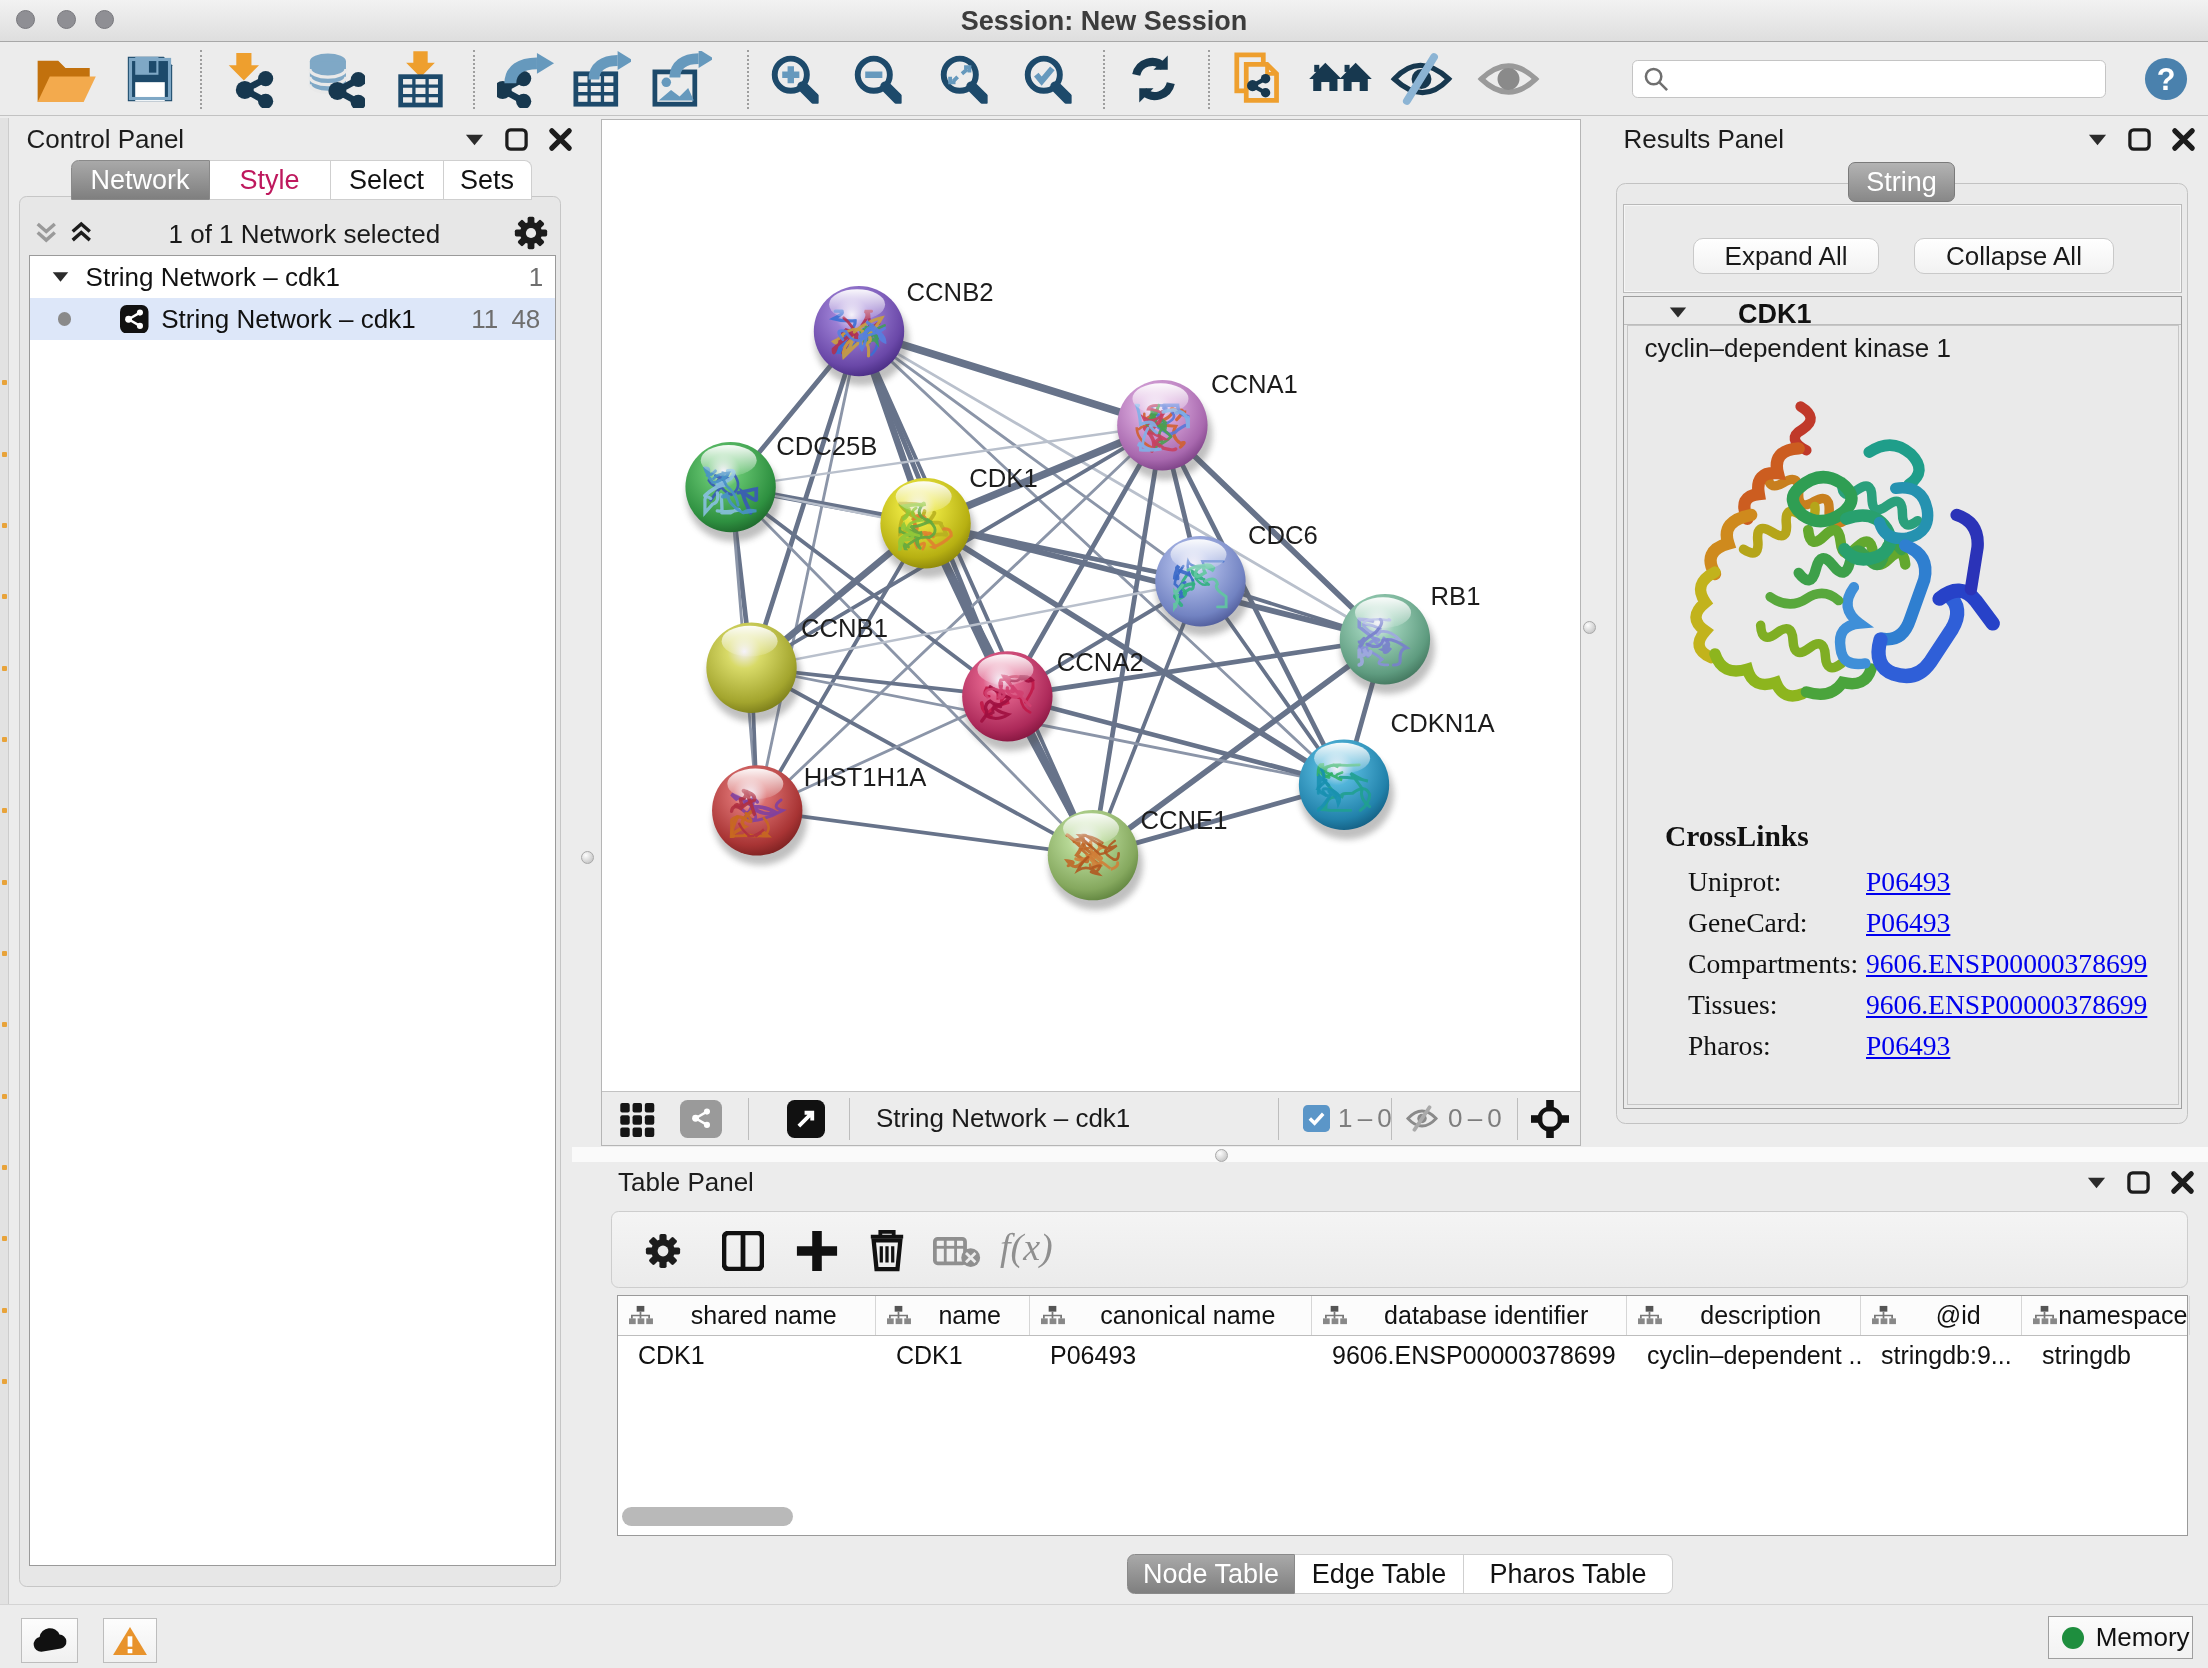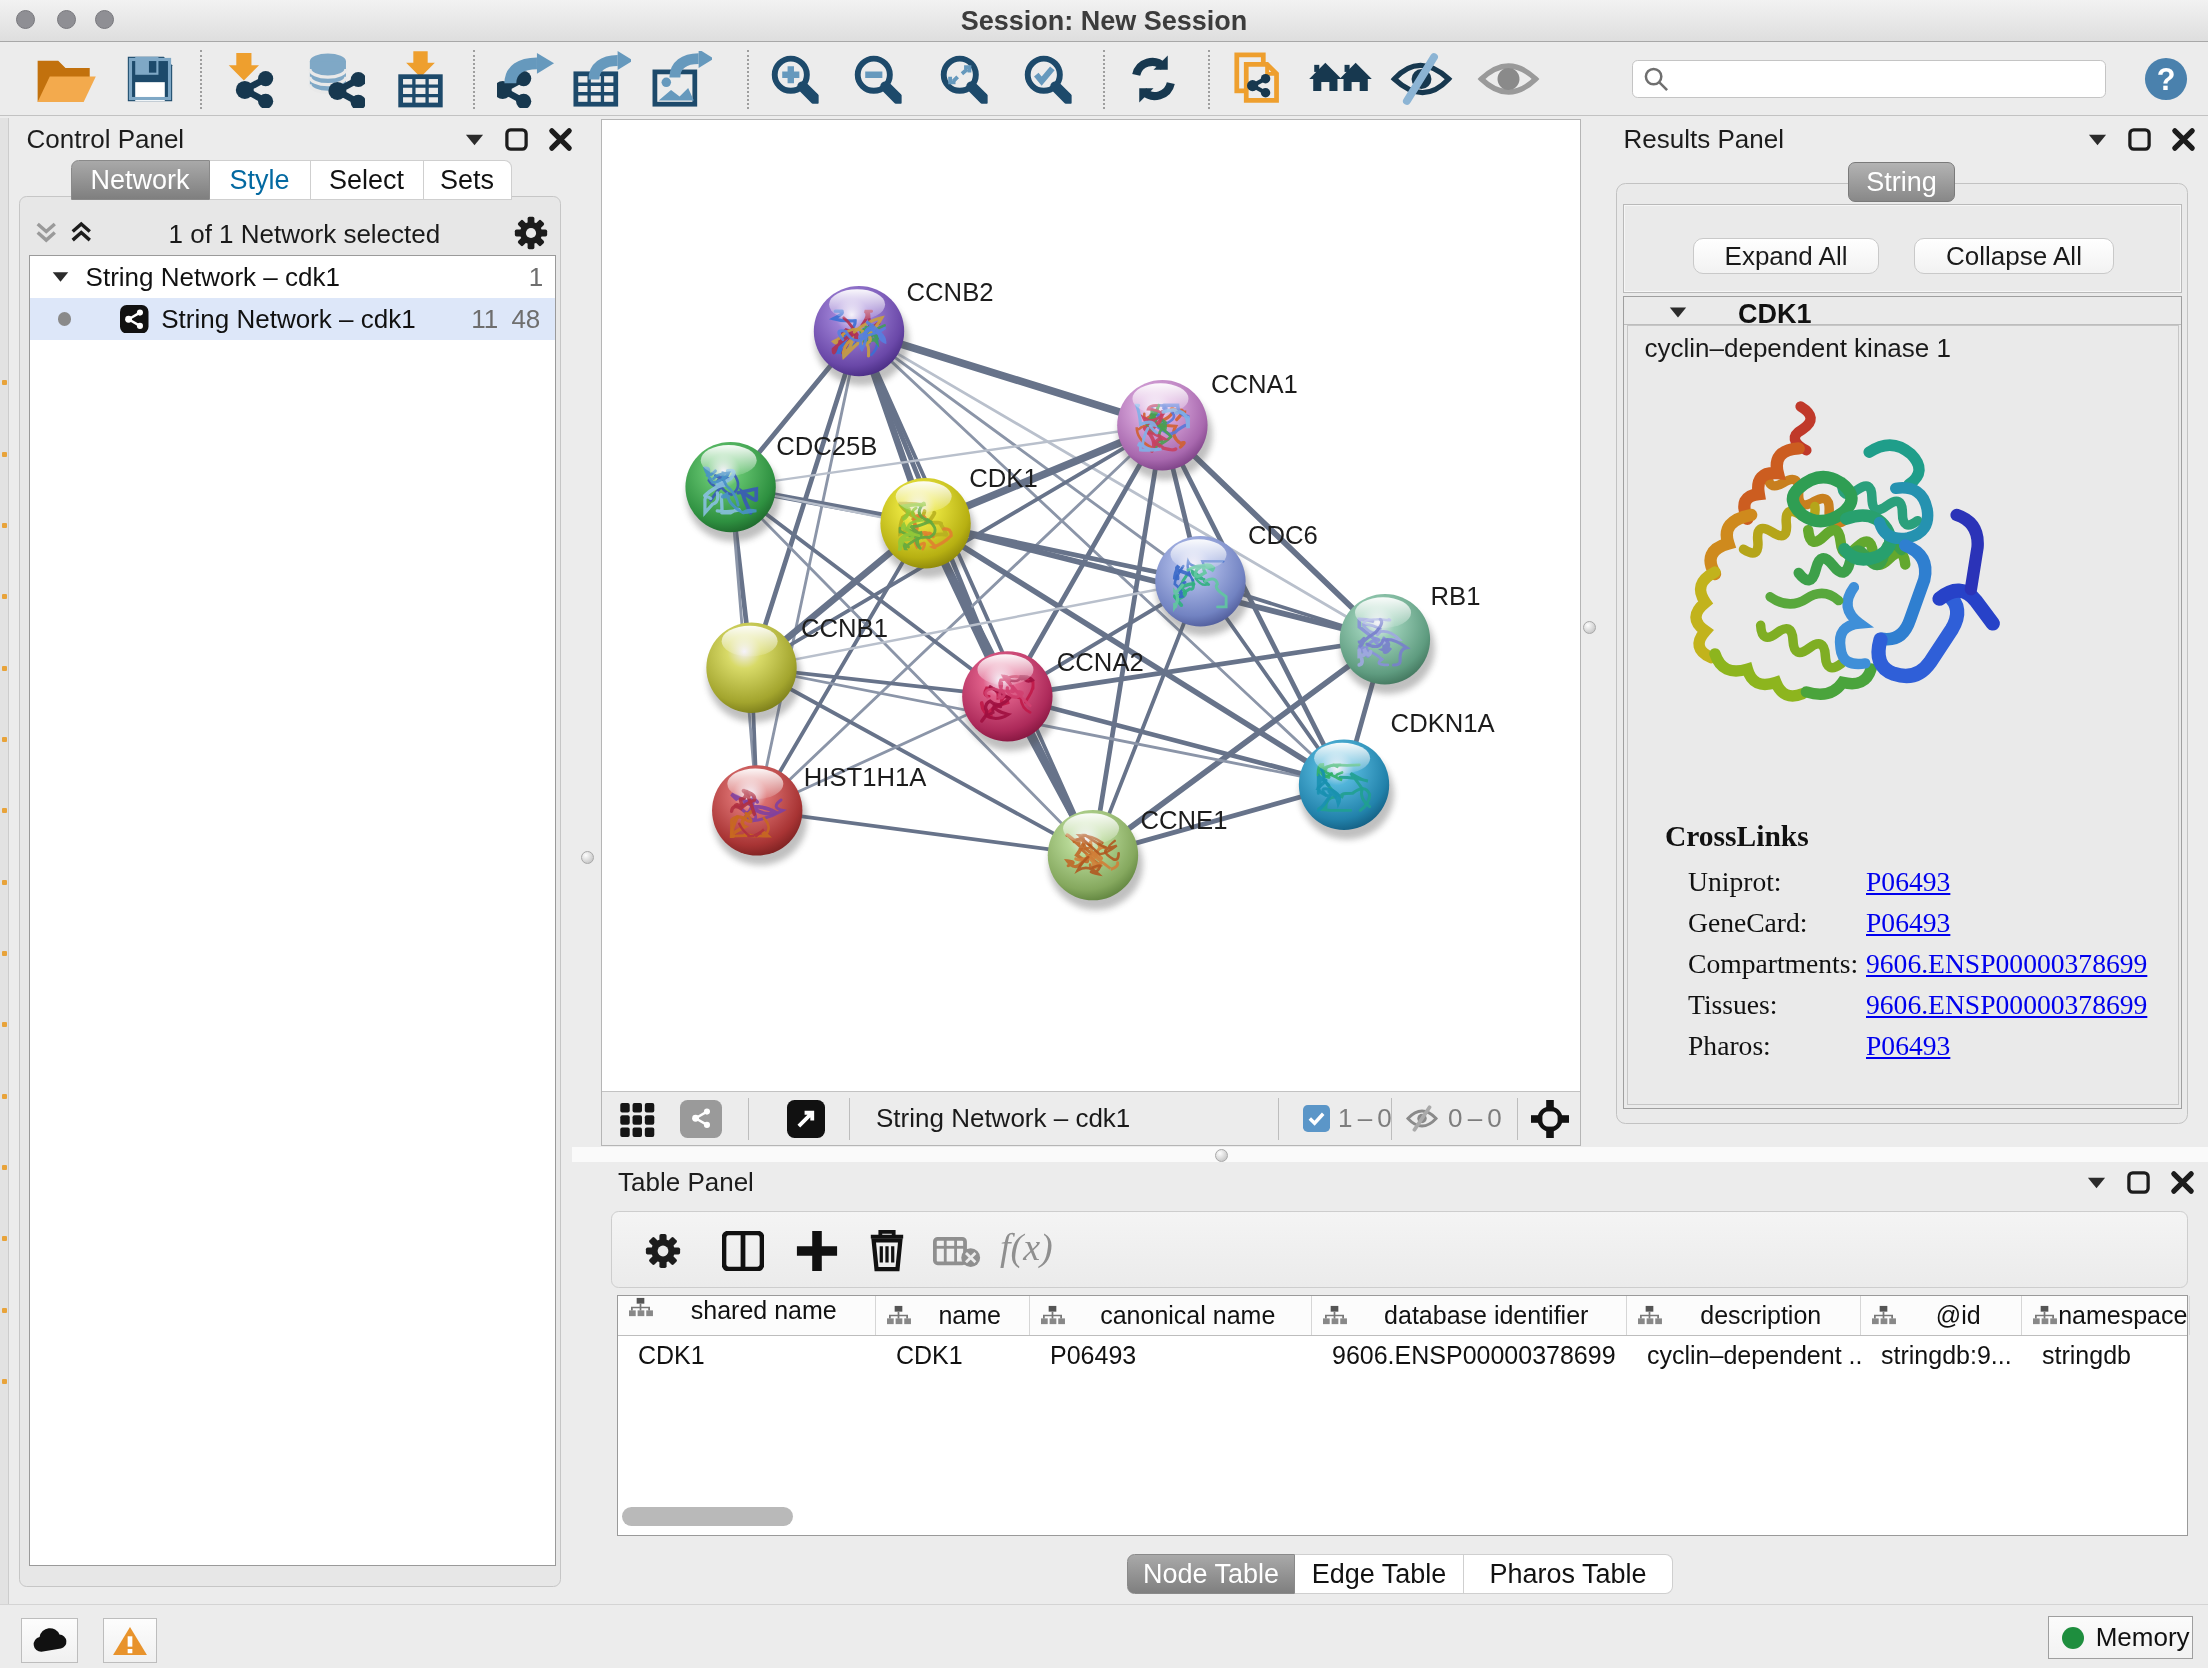--- a/index.html
+++ b/index.html
@@ -217,21 +217,21 @@
       </svg>
       <svg width="25" height="25" viewBox="0 0 26 26">
         <path d="M4 4 L22 22 M22 4 L4 22" stroke="#1c1c1c" stroke-width="5.5" stroke-linecap="round"></path>
       </svg>
     </div>
 
   <div class="abs" style="left:10.5px;top:80px;width:542px;height:1391px;background:#e7e7e7;border:1px solid #c6c6c6;border-radius:7.6px;"></div>
 
   <div class="abs" style="left:62px;top:44px;height:40px;display:flex;">
     <div class="graytab" style="width:139px;border-radius:7.6px 0 0 0;border:1px solid #8a8a8a;font-size:27px;display:flex;align-items:center;justify-content:center;">Network</div>
-    <div style="width:101px;background:#fff;border:1px solid #cfcfcf;border-left:none;font-size:27px;display:flex;align-items:center;justify-content:center;color:#0369a1;">Style</div>
+    <div style="width:121px;background:#fff;border:1px solid #cfcfcf;border-left:none;font-size:27px;display:flex;align-items:center;justify-content:center;color:#be185d;">Style</div>
     <div style="width:113px;background:#fff;border:1px solid #cfcfcf;border-left:none;font-size:27px;display:flex;align-items:center;justify-content:center;color:#111;">Select</div>
     <div style="width:88px;background:#fff;border:1px solid #cfcfcf;border-left:none;border-radius:0 7.6px 0 0;font-size:27px;display:flex;align-items:center;justify-content:center;color:#111;">Sets</div>
   </div>
 
   <div class="abs" style="left:22px;top:99px;width:517px;height:38px;display:flex;align-items:center;">
     <span style="margin-left:1.9px"><svg width="28.5" height="27" viewBox="0 0 30 28">
           <g stroke="#9a9a9a" stroke-width="3.6" fill="none">
             <path d="M6 5 l9 8 9-8"></path>
             <path d="M6 14 l9 8 9-8"></path>
           </g>
@@ -809,21 +809,21 @@
         <line x1="13" y1="4" x2="13" y2="30" stroke="#8f8f8f" stroke-width="3"></line>
         <line x1="24" y1="4" x2="24" y2="30" stroke="#8f8f8f" stroke-width="3"></line>
         <circle cx="40" cy="24" r="10" fill="#8f8f8f"></circle>
         <path d="M35 19 l10 10 M45 19 l-10 10" stroke="#ebebeb" stroke-width="3"></path>
       </svg>
     <div class="abs" style="left:388px;top:13.3px;font-family:'Liberation Serif',serif;font-style:italic;font-size:38px;color:#8f8f8f;">f(x)</div>
   </div>
 
   <div class="abs" style="left:21px;top:133px;width:1571px;height:241px;background:#fff;border:1px solid #9a9a9a;">
     <div style="display:flex;height:40px;border-bottom:1px solid #bdbdbd;background:#fcfcfc;font-size:25px;color:#111;">
-      <div style="width:258px;display:flex;border-right:1px solid #d6d6d6;flex:0 0 auto;">
+      <div style="width:258px;display:flex;align-items:center;border-right:1px solid #d6d6d6;flex:0 0 auto;">
           <span style="margin-left:9.5px;display:flex;">
             <svg width="25" height="23" viewBox="0 0 26 24">
               <rect x="9" y="2" width="8" height="6" fill="#555"></rect>
               <rect x="1" y="15" width="7" height="6" fill="#888"></rect>
               <rect x="10" y="15" width="7" height="6" fill="#888"></rect>
               <rect x="19" y="15" width="7" height="6" fill="#888"></rect>
               <path d="M13 8 v4 M4 15 v-3 h18 v3 M13 12 v3" stroke="#777" stroke-width="1.8" fill="none"></path>
             </svg>
           </span>
           <span style="flex:1;text-align:center;">shared name</span>

